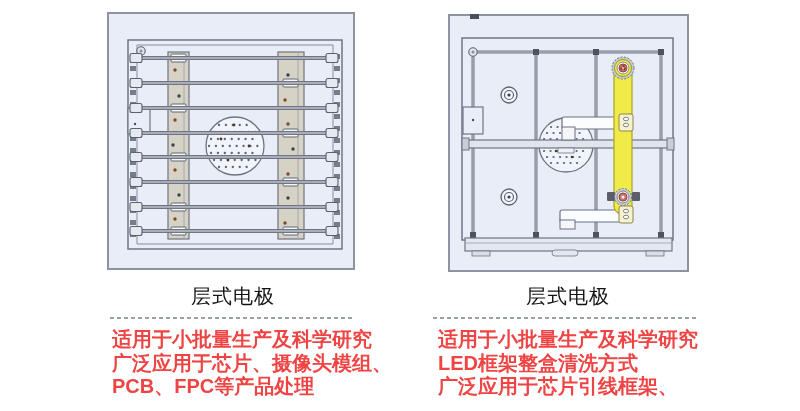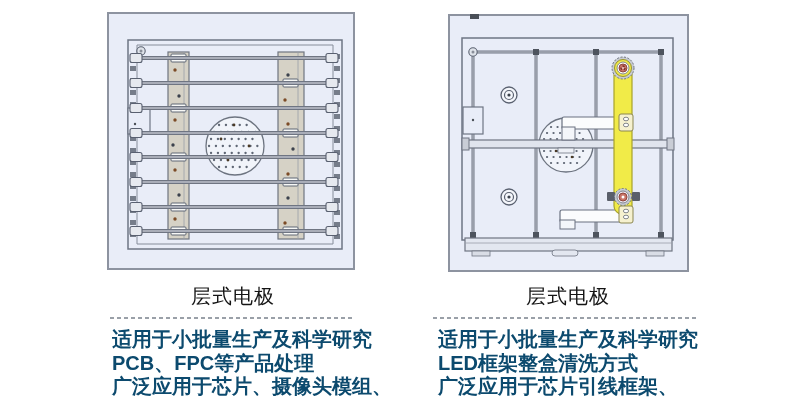--- a/index.html
+++ b/index.html
@@ -20,21 +20,21 @@
   #title-left{left:107px;width:252px;}
   #title-right{left:448px;width:240px;}
   .dashed-sep{
     position:absolute;top:317px;height:2px;
     background:repeating-linear-gradient(90deg,#9aa0a8 0 4px,transparent 4px 7px);
   }
   #sep-left{left:110px;width:243px;}
   #sep-right{left:433px;width:263px;}
   .panel-desc{
     position:absolute;top:328px;
-    font-size:20px;font-weight:600;line-height:23.6px;color:#0c4a6e;
+    font-size:20px;font-weight:600;line-height:23.6px;color:#ef4444;
     white-space:nowrap;
   }
   #desc-left{left:112px;}
   #desc-right{left:438px;}
 </style>
 </head>
 <body>
 
 <svg id="diagram-left" class="panel-svg" width="248" height="258" viewBox="0 0 248 258" xmlns="http://www.w3.org/2000/svg">
   <rect x="1" y="1" width="246" height="256" stroke="#8d93a0" stroke-width="2" fill="#e9edf8"></rect>
@@ -287,20 +287,20 @@
 </svg>
 
 <div class="panel-title" id="title-left">层式电极</div>
 <div class="panel-title" id="title-right">层式电极</div>
 
 <div class="dashed-sep" id="sep-left"></div>
 <div class="dashed-sep" id="sep-right"></div>
 
 <div class="panel-desc" id="desc-left">
   <div>适用于小批量生产及科学研究</div>
+  <div>广泛应用于芯片、摄像头模组、</div>
   <div>PCB、FPC等产品处理</div>
-  <div>广泛应用于芯片、摄像头模组、</div>
 </div>
 <div class="panel-desc" id="desc-right">
   <div>适用于小批量生产及科学研究</div>
   <div>LED框架整盒清洗方式</div>
   <div>广泛应用于芯片引线框架、</div>
 </div>
 
 </body></html>

